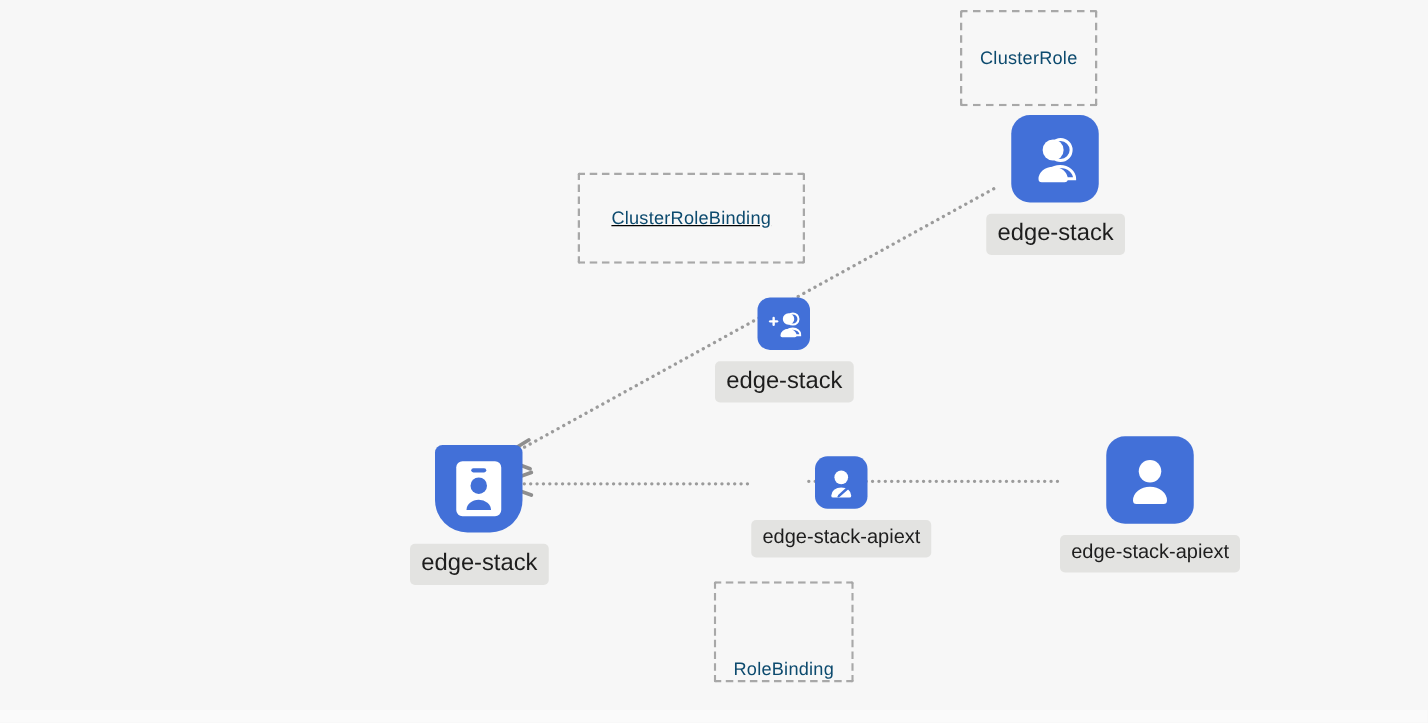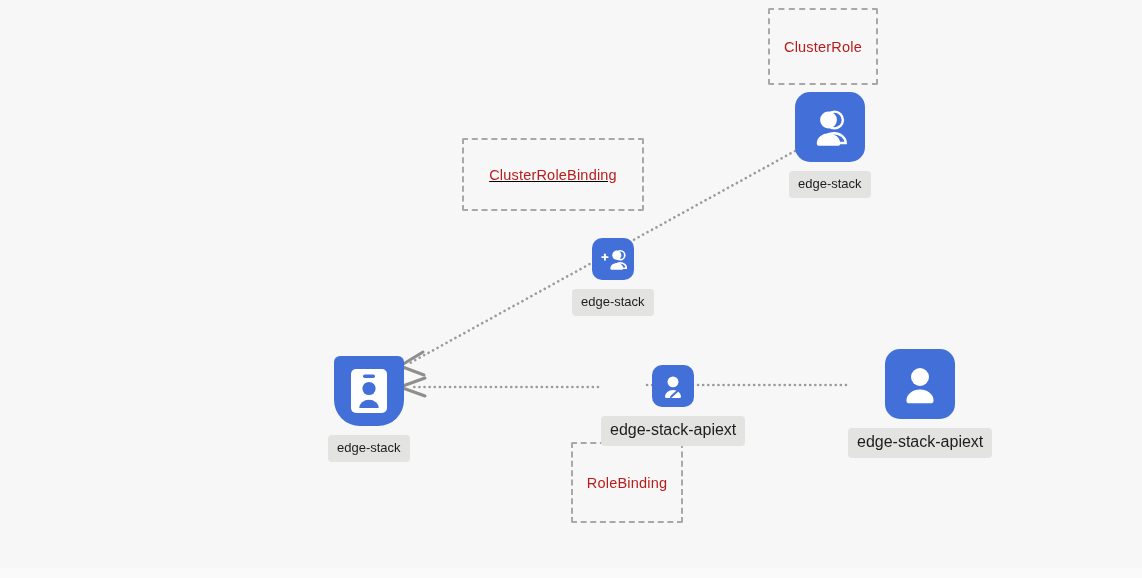--- a/index.html
+++ b/index.html
@@ -46,21 +46,21 @@
     position: absolute;
     border: 2px dashed #a8a8a8;
     border-radius: 2px;
     display: flex;
     align-items: center;
     justify-content: center;
     background: transparent;
   }
   .type-box-label {
     font-size: 14.5px;
-    color: #b91c1c;
+    color: #0c4a6e;
     letter-spacing: .2px;
     white-space: nowrap;
   }
 
   
   .node {
     position: absolute;
     display: flex;
     flex-direction: column;
     align-items: center;
@@ -81,21 +81,21 @@
   .node-icon.shape-badge {
     border-radius: 6px 6px 26px 26px;
   }
 
   .node-icon svg { display: block; }
 
   .node-label {
     margin-top: 9px;
     background: #e3e3e1;
     color: #1d1d1d;
-    font-size: 13px;
+    font-size: 19px;
     line-height: 1;
     padding: 6px 9px 8px;
     border-radius: 4px;
     white-space: nowrap;
     position: relative;
     z-index: 4;
   }
   .node-label.sm { font-size: 16px; }
 </style>
 </head>
@@ -119,21 +119,21 @@
 
   <div class="type-box" style="left:768px; top:8px; width:110px; height:77px;">
     <span class="type-box-label">ClusterRole</span>
   </div>
 
   <div class="type-box" style="left:462px; top:138px; width:182px; height:73px;text-decoration:underline;">
     <span class="type-box-label">ClusterRoleBinding</span>
   </div>
 
 
-  <div class="type-box" style="left:571px; top:442px; width:112px; height:81px;">
+  <div class="type-box" style="left:571px; top:465px; width:112px; height:81px;align-items:flex-end;">
     <span class="type-box-label">RoleBinding</span>
   </div>
 
 
   <div class="node" style="left:789px; top:92px;">
     <div class="node-icon sz-lg">
       <svg width="44" height="44" viewBox="0 0 44 44">
 
         <circle cx="26.5" cy="15" r="8.4" fill="none" stroke="#ffffff" stroke-width="2.4"></circle>
         <path d="M14.5 38 a11.6 9.8 0 0 1 23.2 0 z" fill="none" stroke="#ffffff" stroke-width="2.4"></path>

